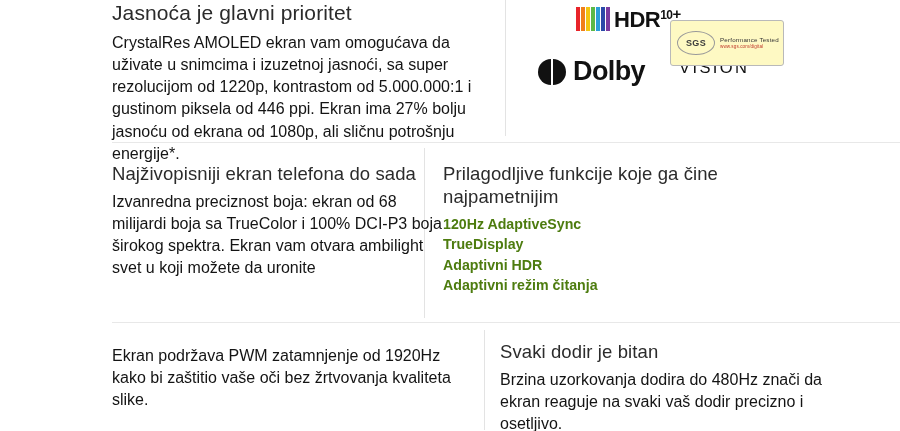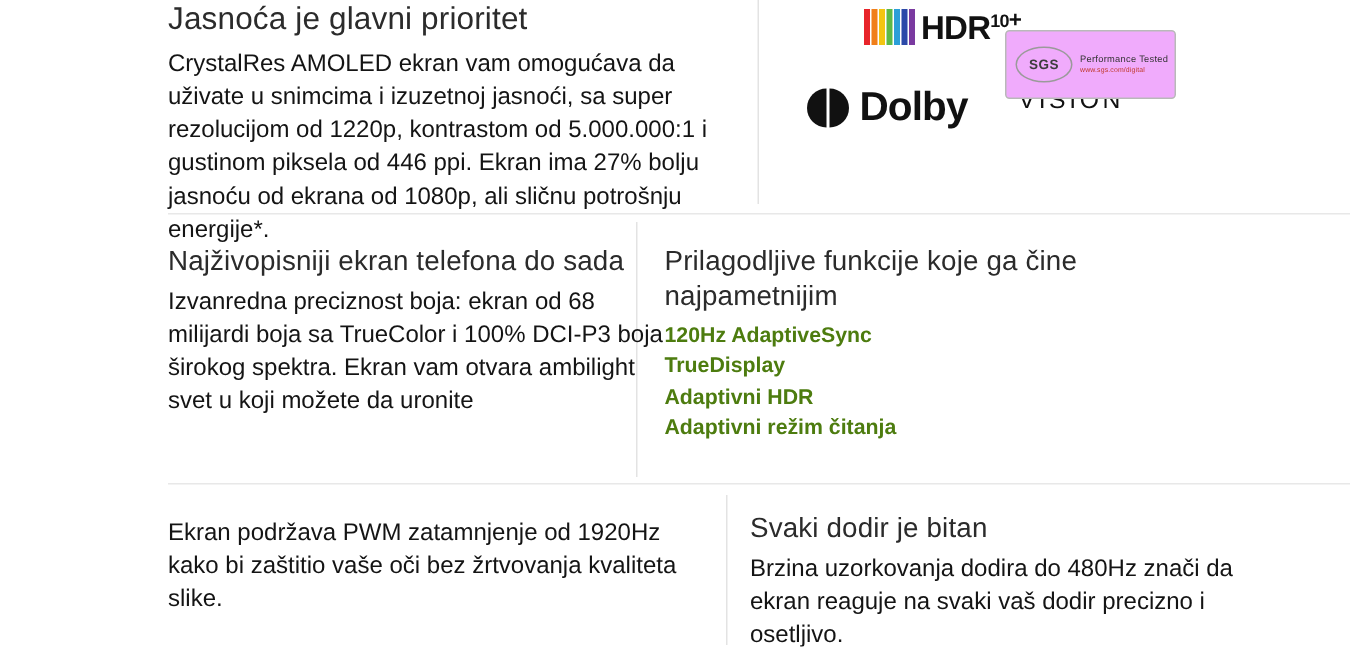--- a/index.html
+++ b/index.html
@@ -144,21 +144,21 @@
   }
 
   .sgs-badge {
     position: absolute;
     left: 150px;
     top: 20px;
     width: 112px;
     height: 44px;
     border: 1px solid #b9b9b9;
     border-radius: 3px;
-    background: #f0abfc;
+    background: #fef9c3;
     display: flex;
     align-items: center;
   }
   .sgs-oval {
     width: 36px;
     height: 22px;
     border: 1px solid #9a9a9a;
     border-radius: 50%;
     margin-left: 6px;
     display: flex;

